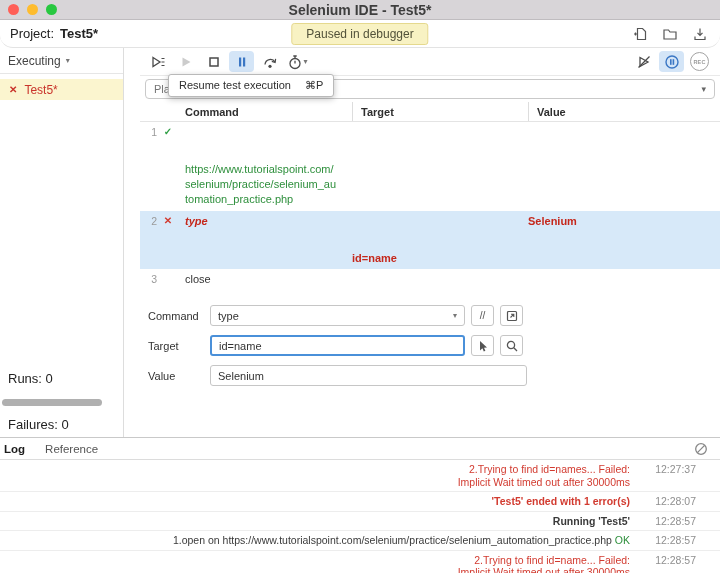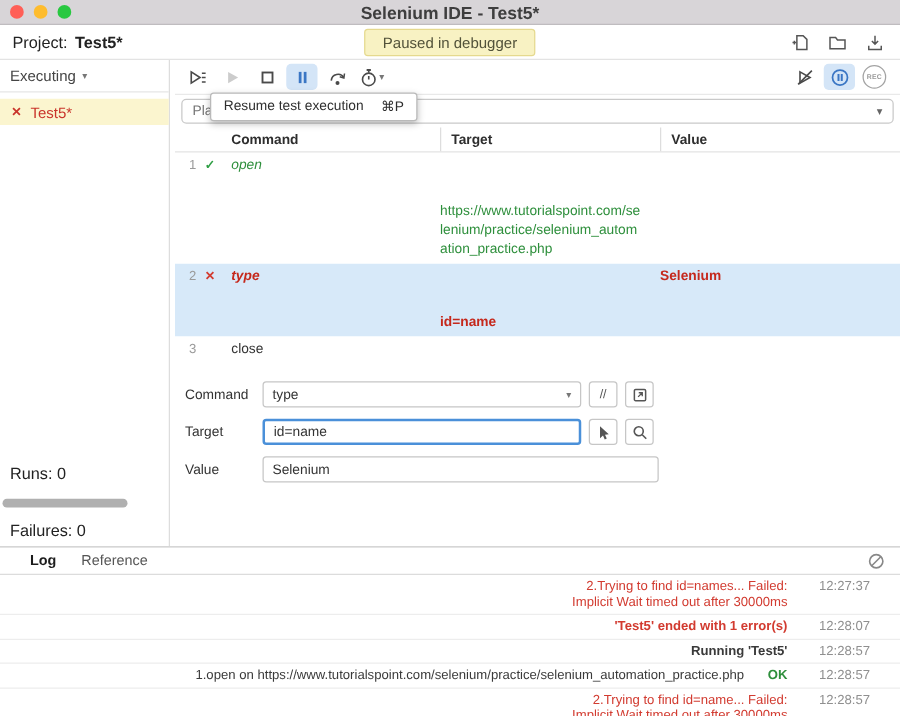--- a/index.html
+++ b/index.html
@@ -7,29 +7,29 @@
   body { position:relative; overflow:hidden; background:#fff; font-family:"Liberation Sans", sans-serif; }
 
   
   .titlebar { position:absolute; top:0; left:0; right:0; height:19px; background:#d8d5d8; border-bottom:1px solid #bfbcbf; display:flex; align-items:center; }
   .lights { display:flex; gap:8px; margin-left:8px; z-index:2; }
   .light { width:11px; height:11px; border-radius:50%; }
   .light.red{background:#ff5f57;} .light.yellow{background:#febc2e;} .light.green{background:#28c840;}
   .wtitle { position:absolute; left:0; right:0; text-align:center; font-size:14px; font-weight:700; color:#3e3e3e; }
 
   
-  .projectbar { position:absolute; top:20px; left:0; right:0; height:27px; border-bottom:1px solid #e3e3e3; display:flex; align-items:center; background:#fff; }
+  .projectbar { position:absolute; top:20px; left:0; right:0; height:27px; border-bottom:1px solid #e3e3e3; display:flex; align-items:center; background:#fff;border-radius:13px; }
   .pb-label { margin-left:10px; font-size:13px; color:#222; }
   .pb-name { font-weight:700; margin-left:6px; font-size:13px; color:#222; }
   .badge { position:absolute; left:50%; transform:translateX(-50%); background:#f8f2c3; border:1px solid #e5d98e; border-radius:3px; padding:3px 14px; font-size:12px; color:#52523a; }
   .pb-icons { margin-left:auto; display:flex; gap:14px; margin-right:12px; }
   .pbi { display:flex; align-items:center; cursor:pointer; }
 
   
-  .sidebar { position:absolute; top:48px; left:0; width:136px; height:389px; border-right:1px solid #ddd; box-sizing:border-box; background:#fff; }
+  .sidebar { position:absolute; top:48px; left:0; width:124px; height:389px; border-right:1px solid #ddd; box-sizing:border-box; background:#fff; }
   .sb-header { height:25px; border-bottom:1px solid #e6e6e6; display:flex; align-items:center; gap:5px; padding:0 8px; font-size:12px; color:#444; cursor:pointer; }
   .caret { font-size:8px; color:#777; }
   .sb-test { margin-top:5px; height:21px; background:#fbf5cf; display:flex; align-items:center; gap:7px; padding:0 9px; font-size:12px; color:#c9342b; cursor:pointer; }
   .sb-x { font-size:10px; font-weight:700; }
   .sb-thumb { position:absolute; left:2px; bottom:31px; width:100px; height:7px; border-radius:4px; background:#b0b0b0; }
   .sb-stats { position:absolute; left:8px; bottom:5px; font-size:13px; color:#222; display:flex; gap:31px;flex-direction:column; }
 
   
   .main { position:absolute; top:48px; left:140px; width:580px; height:389px; }
   .toolbar { height:27px; border-bottom:1px solid #e9e9e9; display:flex; align-items:center; padding:0 5px; }
@@ -69,31 +69,31 @@
   .flabel { width:62px; font-size:11px; color:#333; flex:none; }
   .fselect { width:255px; height:21px; border:1px solid #c6c6c6; border-radius:3px; display:flex; align-items:center; justify-content:space-between; padding:0 7px; font-size:11px; color:#333; box-sizing:border-box; background:#fff; cursor:pointer; }
   .fbtn { width:23px; height:21px; border:1px solid #c6c6c6; border-radius:3px; margin-left:6px; display:flex; align-items:center; justify-content:center; box-sizing:border-box; background:#fff; color:#555; font-size:10px; cursor:pointer; }
   .finput { height:21px; border:1px solid #c6c6c6; border-radius:3px; font-size:11px; padding:0 7px; color:#333; box-sizing:border-box; font-family:inherit; outline:none; }
   .finput.w1 { width:255px; }
   .finput.w2 { width:317px; }
   .finput.focused { border:2px solid #4a90d9; }
 
   
   .logpanel { position:absolute; top:437px; left:0; width:720px; height:136px; border-top:1px solid #c9c9c9; box-sizing:border-box; background:#fff; overflow:hidden; }
-  .logtabs { height:22px; display:flex; align-items:center; gap:20px; padding:0 24px; border-bottom:1px solid #dcdcdc; position:relative; box-sizing:border-box; }
+  .logtabs { height:22px; display:flex; align-items:center; gap:20px; padding:0 4px; border-bottom:1px solid #dcdcdc; position:relative; box-sizing:border-box; }
   .ltab { font-size:11.5px; color:#555; cursor:pointer; }
   .ltab.active { color:#1c1c1c; font-weight:700; }
   .lclear { position:absolute; right:12px; top:4px; cursor:pointer; display:flex; }
   .lentry { position:relative; padding:3px 90px 3px 8px; border-bottom:1px solid #ededed; font-size:10.5px; line-height:12.5px; color:#3a3a3a;text-align:right; }
   .lnum { display:inline-block; width:13px; }
   .l2 { }
   .ltime { position:absolute; right:24px; top:3px; color:#8f8f8f; font-weight:400; font-size:10.5px; }
   .lentry.error { color:#d23b30; }
   .lentry.bold { font-weight:700; }
-  .lok { color:#2e8f3c; font-weight:700; margin-left:19px; }
+  .lok { color:#2e8f3c; font-weight:400; margin-left:3px; }
 
   svg { display:block; }
 </style>
 </head>
 <body>
 
 <div class="titlebar">
   <div class="lights">
     <div class="light red"></div>
     <div class="light yellow"></div>
@@ -220,21 +220,20 @@
     <div class="th nofirst">Command</div>
     <div class="th sep">Target</div>
     <div class="th sep">Value</div>
   </div>
 
   <div class="trow">
     <div class="cell-num">
       <span class="rnum">1</span>
       <span class="ricon pass">✓</span>
     </div>
-    <div class="cmd pass">open</div>
     <div class="tgt pass">https://www.tutorialspoint.com/selenium/practice/selenium_automation_practice.php</div>
     <div class="val"></div>
   </div>
 
   <div class="trow selected">
     <div class="cell-num">
       <span class="rnum">2</span>
       <span class="ricon fail">✕</span>
     </div>
     <div class="cmd fail">type</div>

